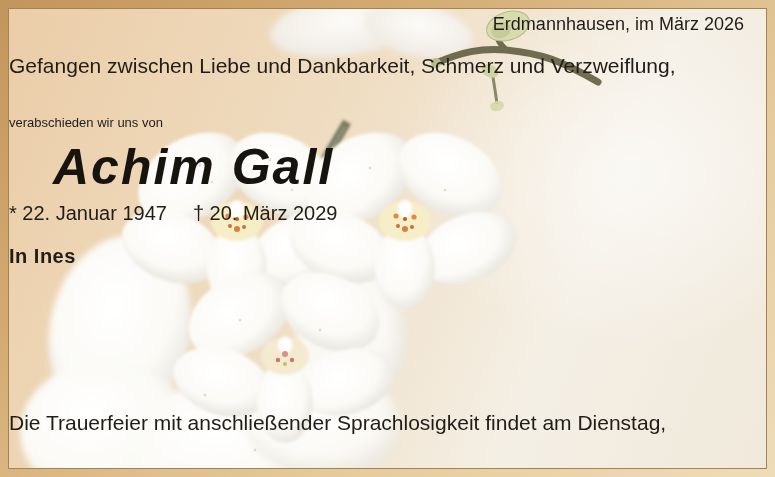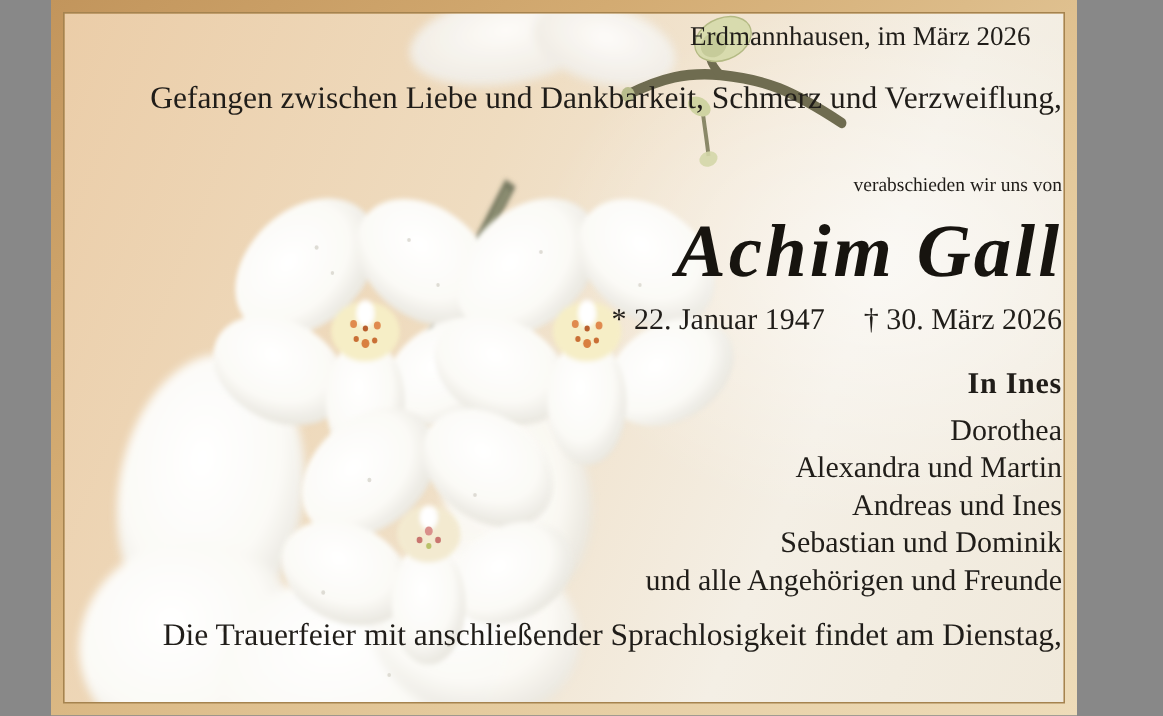--- a/index.html
+++ b/index.html
@@ -1,41 +1,40 @@
 <!DOCTYPE html>
 <html><head>
 <meta charset="utf-8">
 <style>
   html,body{margin:0;padding:0;background:#888;}
   .card{
     position:relative;
-    width:684px;height:477px;
+    width:775px;height:477px;
     box-sizing:border-box;
     padding:8px;
     background:linear-gradient(140deg,#c2955c 0%,#d3ab72 30%,#e5cb9e 68%,#eedcb9 100%);
-    font-family:Liberation Serif, serif;
-    margin-left:34px;
+    font-family:Liberation Sans, sans-serif;
   }
   .inner{
     position:relative;
     width:100%;height:100%;
     box-sizing:border-box;
     border:1px solid #a5834f;
     background:
       radial-gradient(ellipse 330px 250px at 82% 36%, rgba(255,255,255,0.6), rgba(255,255,255,0) 70%),
       linear-gradient(112deg,#ebcda8 0%,#efdcc0 38%,#f4efe5 72%,#f0e9db 100%);
     overflow:hidden;
     color:#201d19;
   }
   .flowers{position:absolute;inset:0;width:100%;height:100%;}
-  .txt{position:absolute;left:0;right:1px;text-align:right;white-space:nowrap;}
+  .txt{position:absolute;left:0;right:11px;text-align:left;white-space:nowrap;}
   .dateline{position:absolute;top:5px;right:22px;font-size:18px;}
   .intro{top:44px;font-size:21px;line-height:25px;}
   .leadin{top:106px;font-size:13px;}
-  .name{top:128px;font-size:50px;font-style:italic;font-weight:bold;letter-spacing:2px;line-height:60px;color:#17140f;}
+  .name{top:128px;font-size:50px;font-style:italic;font-weight:bold;letter-spacing:2px;line-height:60px;color:#17140f;padding-left:44px;}
   .dates{top:193px;font-size:20px;}
   .dates .sep{display:inline-block;width:26px;}
   .inliebe{top:236px;font-size:20px;font-weight:bold;letter-spacing:.5px;}
   .mourners{top:266px;font-size:20px;line-height:25px;}
   .ceremony{top:402px;font-size:21px;line-height:24.5px;}
 </style>
 </head>
 <body>
 
 <div class="card">
@@ -162,31 +161,24 @@
 
     <div class="txt intro">
       <div>Gefangen zwischen Liebe und Dankbarkeit, Schmerz und Verzweiflung,</div>
     </div>
 
     <div class="txt leadin">verabschieden wir uns von</div>
 
     <div class="txt name">Achim Gall</div>
 
     <div class="txt dates">
-      <span>* 22. Januar 1947</span><span class="sep"></span><span>† 30. März 2026</span>
+      <span>* 22. Januar 1947</span><span class="sep"></span><span>† 20. März 2029</span>
     </div>
 
     <div class="txt inliebe">In Ines</div>
 
-    <div class="txt mourners">
-      <div>Dorothea</div>
-      <div>Alexandra und Martin</div>
-      <div>Andreas und Ines</div>
-      <div>Sebastian und Dominik</div>
-      <div>und alle Angehörigen und Freunde</div>
-    </div>
 
     <div class="txt ceremony">
       <div>Die Trauerfeier mit anschließender Sprachlosigkeit findet am Dienstag,</div>
     </div>
 
   </div>
 </div>
 
 </body></html>

